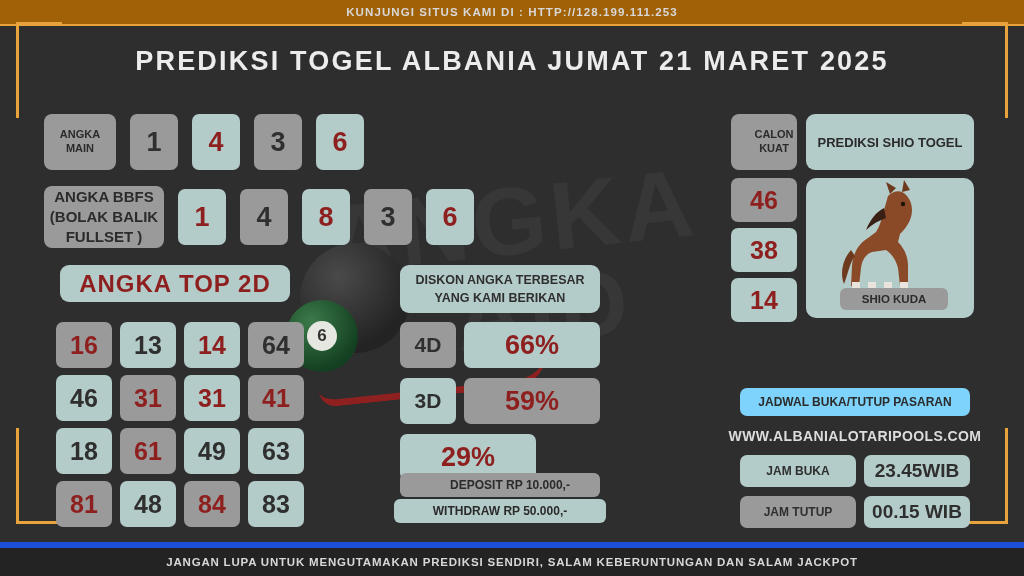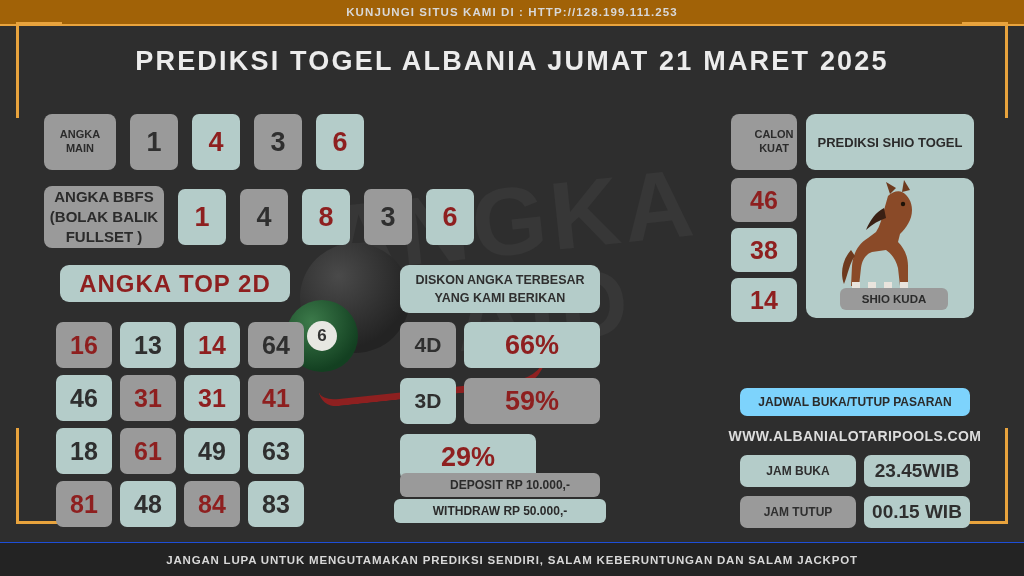--- a/index.html
+++ b/index.html
@@ -27,21 +27,21 @@
     background: #a16207;
     display: flex; align-items: center; justify-content: center;
   }
   .topbar span {
     color: #d8d8d8; font-size: 11.5px; letter-spacing: 1.1px; font-weight: bold;
   }
   .bottombar {
     position: absolute; bottom: 0; left: 0; right: 0; height: 34px;
     background: #232323;
     display: flex; align-items: center; justify-content: center;
-    border-top: 1px solid #1d4ed8;
+    border-top: 6px solid #1d4ed8;
   }
   .bottombar span {
     color: #d8d8d8; font-size: 11.5px; letter-spacing: 0.8px; font-weight: bold;
   }
   .topbar { border-bottom: 2px solid #e8a33d; }
 
   .title {
     position: absolute; top: 46px; left: 0; right: 0;
     text-align: center;
     color: #ececec;

